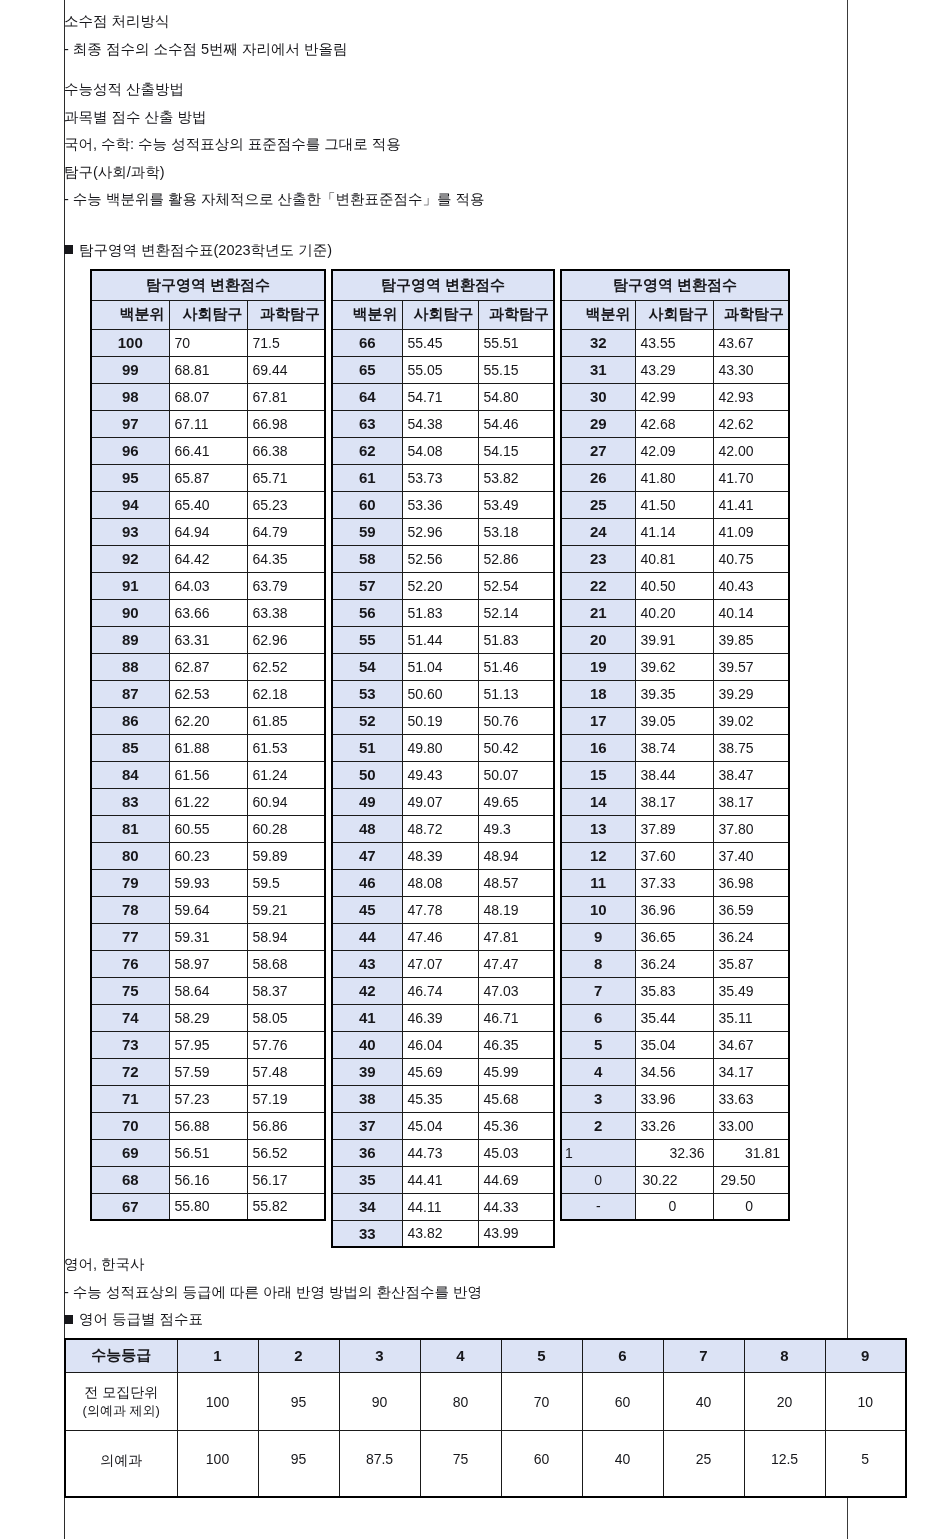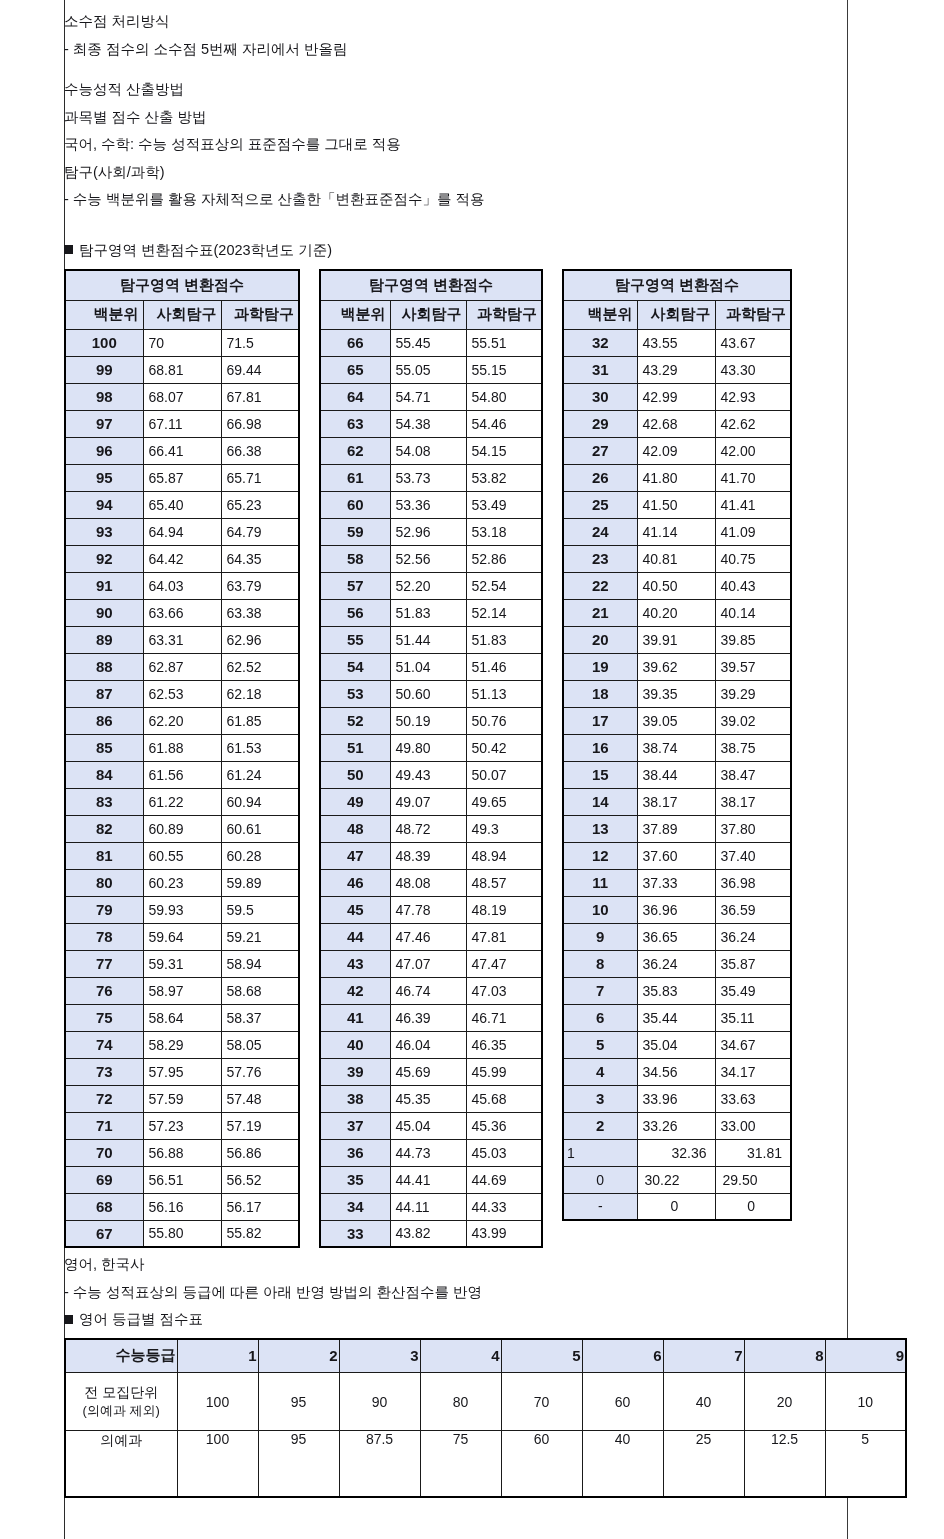--- a/index.html
+++ b/index.html
@@ -60,22 +60,23 @@
     display: inline-block;
     width: 9px;
     height: 9px;
     background: #17171b;
     flex: none;
   }
 
   
   .tables-row {
     display: flex;
-    gap: 19px;
+    gap: 5px;
     align-items: flex-start;
+    margin-left: 26px;
   }
   table.conv {
     border-collapse: collapse;
     table-layout: fixed;
     border: 2.5px solid #000;
     background: #fff;
   }
   table.conv col.c-pct { width: 78px; }
   table.conv col.c-soc { width: 78px; }
   table.conv col.c-sci { width: 78px; }
@@ -161,34 +162,33 @@
     text-align: center;
     font-weight: normal;
     color: #17171b;
     box-sizing: border-box;
   }
   table.eng th.hdr {
     background: #dce3f5;
     font-weight: bold;
     font-size: 15px;
     height: 34px;
-    text-align: right;
   }
   table.eng th.rowlabel {
     background: #fff;
     font-weight: normal;
     font-size: 14px;
     line-height: 1.35;
     vertical-align: middle;
   }
   table.eng td.score { height: 31px; vertical-align: middle; }
   table.eng tr.r-all th.rowlabel,
   table.eng tr.r-all td.score { height: 58px; }
   table.eng tr.r-med th.rowlabel,
-  table.eng tr.r-med td.score { height: 66px; vertical-align: top; padding-top: 0; }
+  table.eng tr.r-med td.score { height: 66px; vertical-align: top; padding-top: 20px; }
   .sub { display: block; font-size: 13px; }
 </style>
 </head>
 <body>
 
 <div class="margin-rule left"></div>
 <div class="margin-rule right"></div>
 
 <div class="page">
 
@@ -323,25 +323,20 @@
           </tr>
           <tr>
             <td class="pct">84</td>
             <td class="val">61.56</td>
             <td class="val">61.24</td>
           </tr>
           <tr>
             <td class="pct">83</td>
             <td class="val">61.22</td>
             <td class="val">60.94</td>
-          </tr>
-          <tr>
-            <td class="pct">82</td>
-            <td class="val">60.89</td>
-            <td class="val">60.61</td>
           </tr>
           <tr>
             <td class="pct">81</td>
             <td class="val">60.55</td>
             <td class="val">60.28</td>
           </tr>
           <tr>
             <td class="pct">80</td>
             <td class="val">60.23</td>
             <td class="val">59.89</td>

